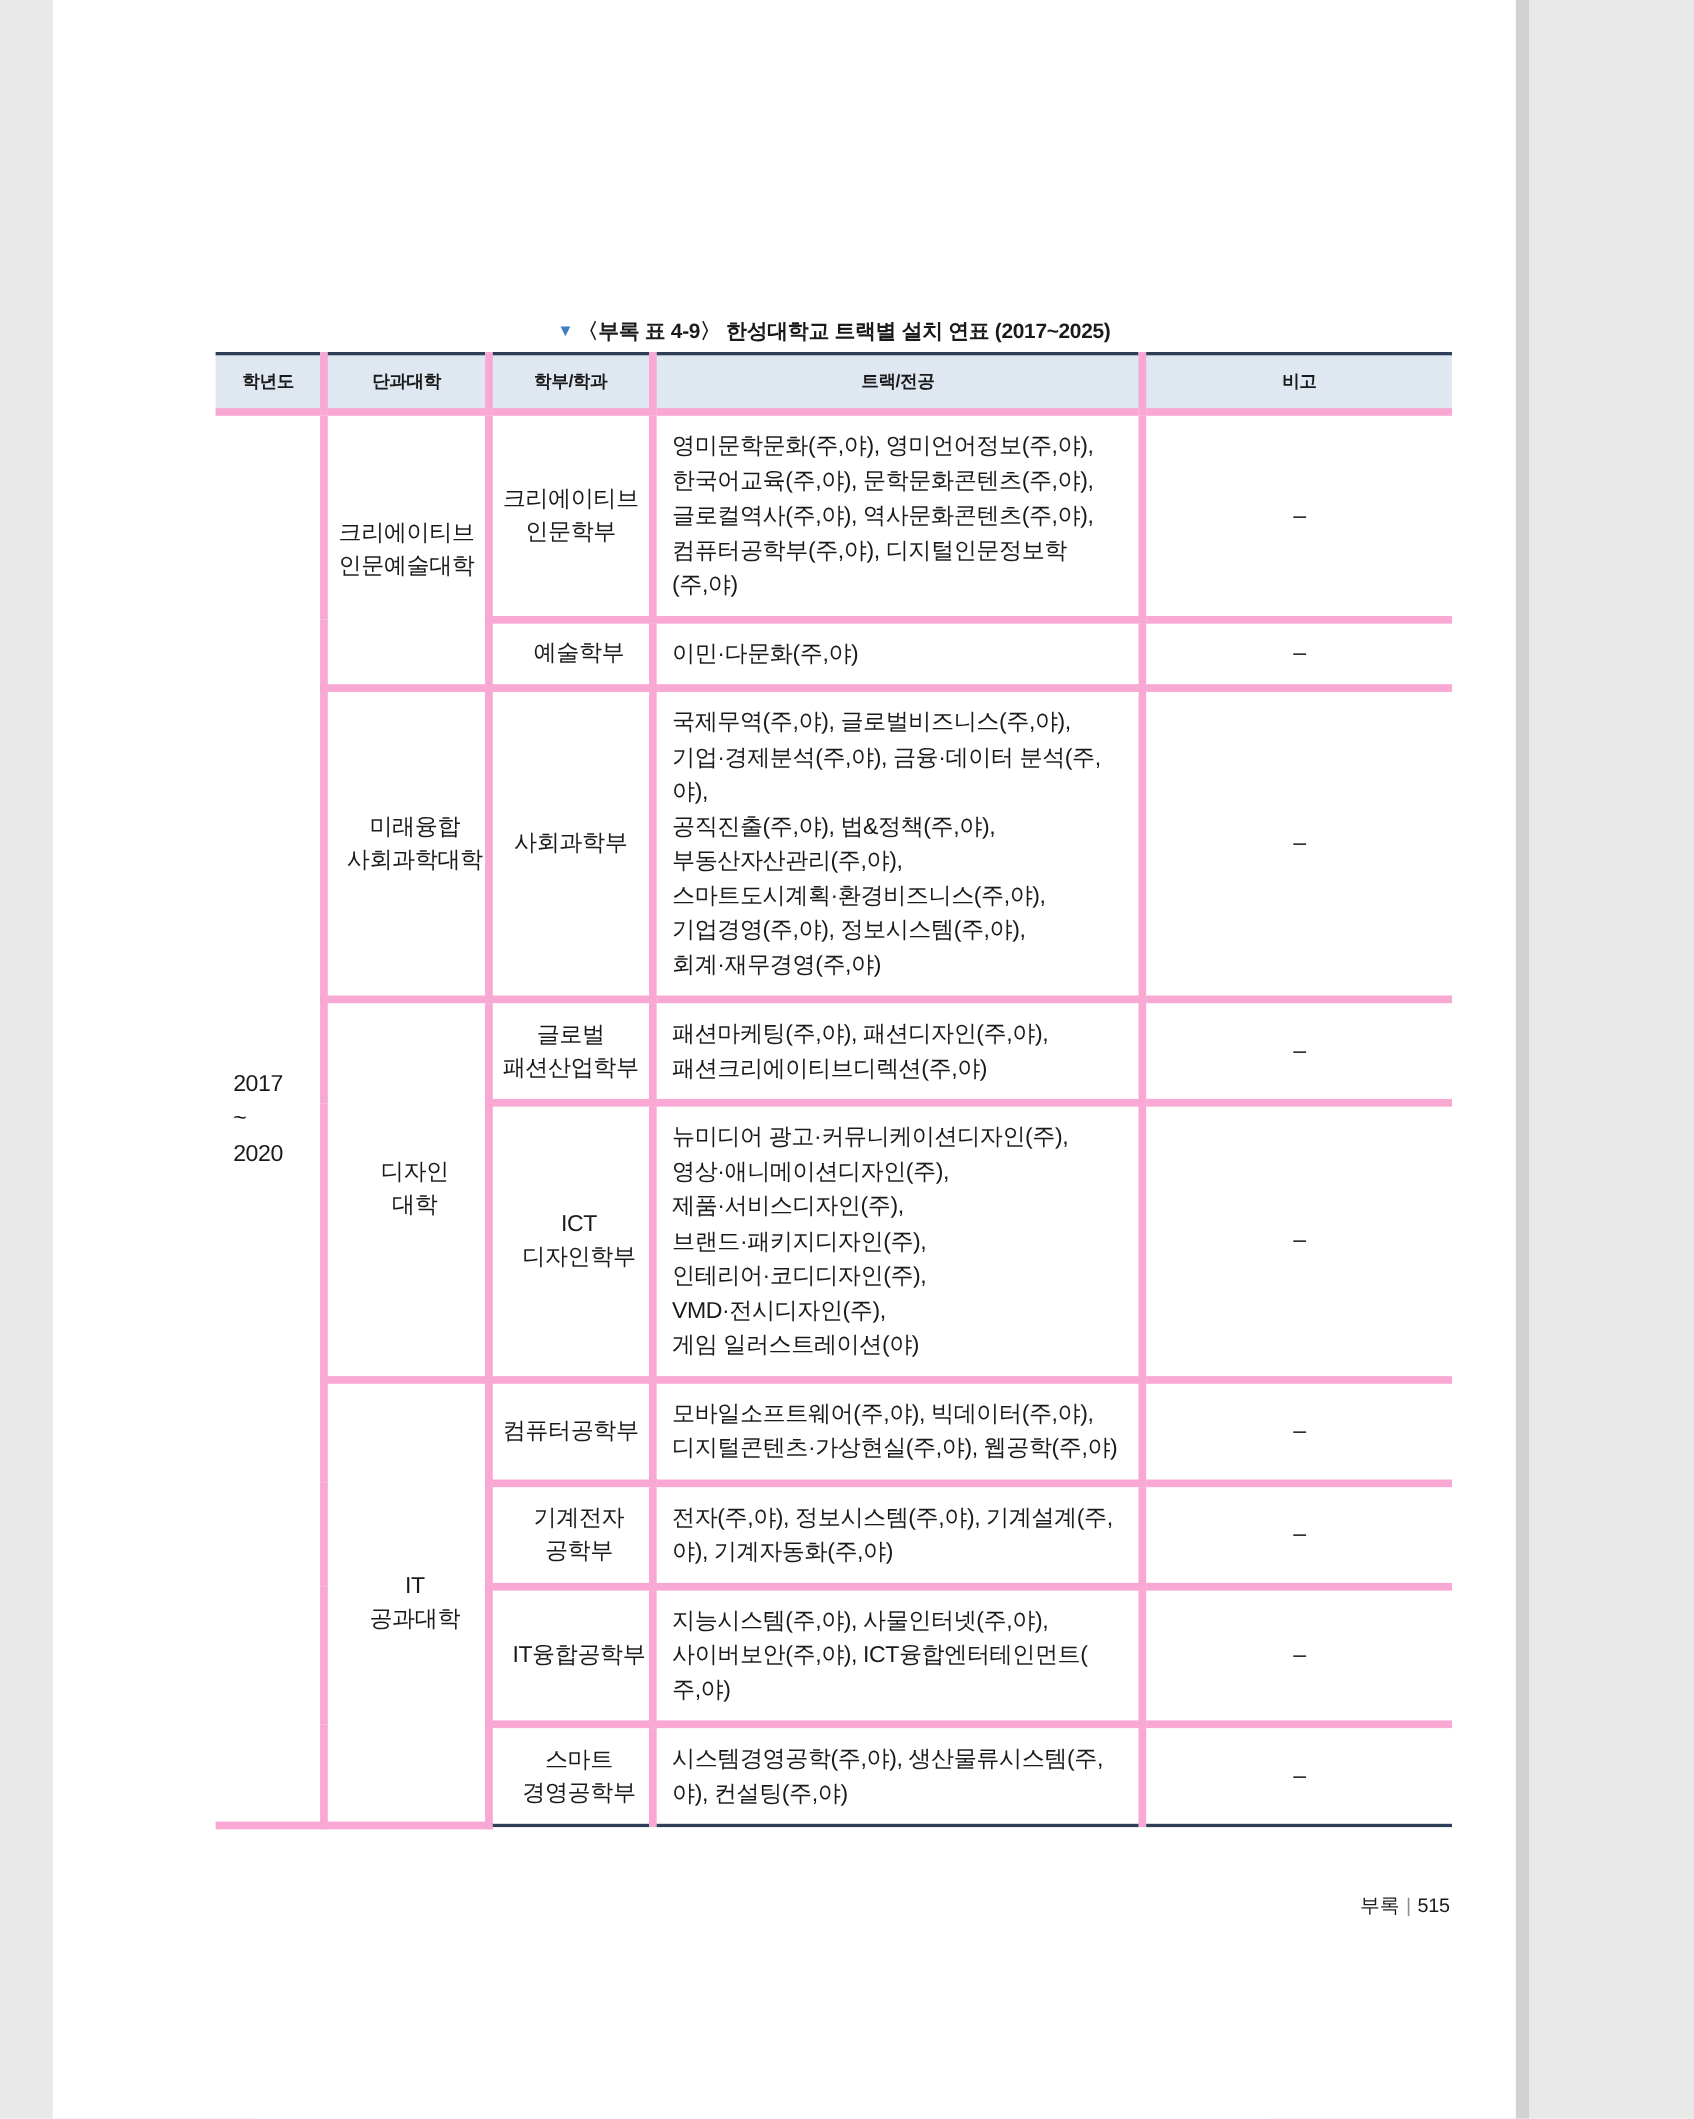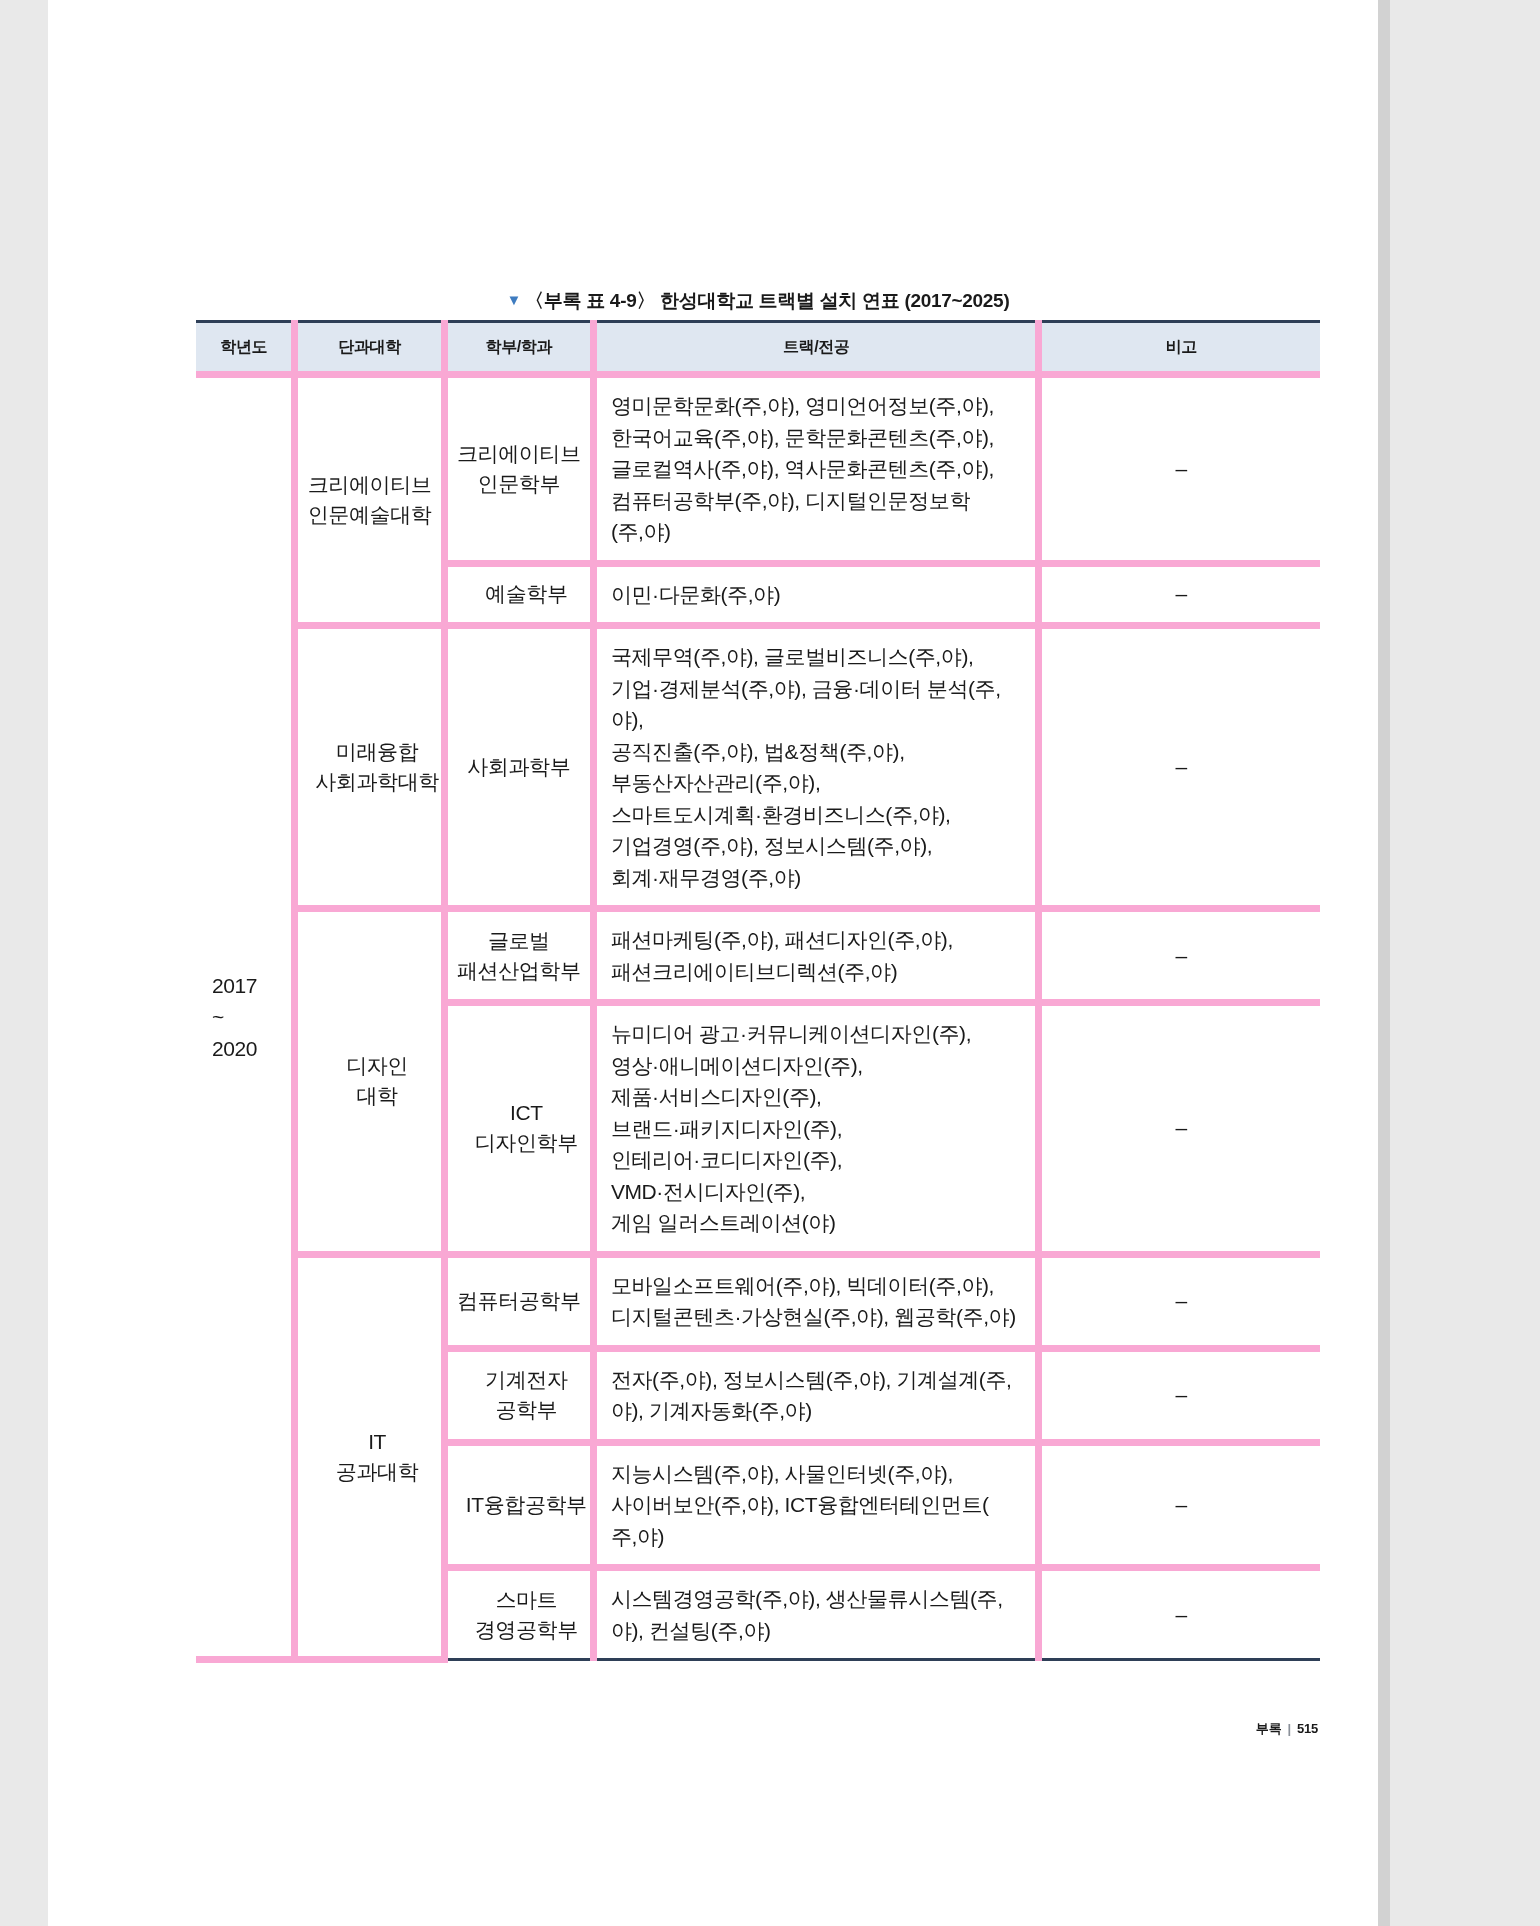--- a/index.html
+++ b/index.html
@@ -99,24 +99,23 @@
   thead th.year-head { border-left: none; }
   table.main tbody tr:last-child td { border-bottom: 3px solid #2e3f57; }
   table.main thead tr th:first-child { border-left: none; }
   table.main tbody tr td:first-child { border-left: none; padding-left: 16px; }
   table.main thead tr th:last-child { border-right: none; }
   table.main tbody tr td:last-child { border-right: none; }
   .footer {
     position: absolute;
     right: 100px;
     top: 1720px;
-    font-size: 13px;
+    font-size: 18px;
     color: #1a1a1a;
     letter-spacing: -0.2px;
-    font-weight: bold;
   }
   .footer .bar {
     color: #8a9099;
     margin: 0 6px;
   }
   .dash { font-size: 19px; }
   .cell-line { display: block; }
 </style>
 </head>
 <body>

